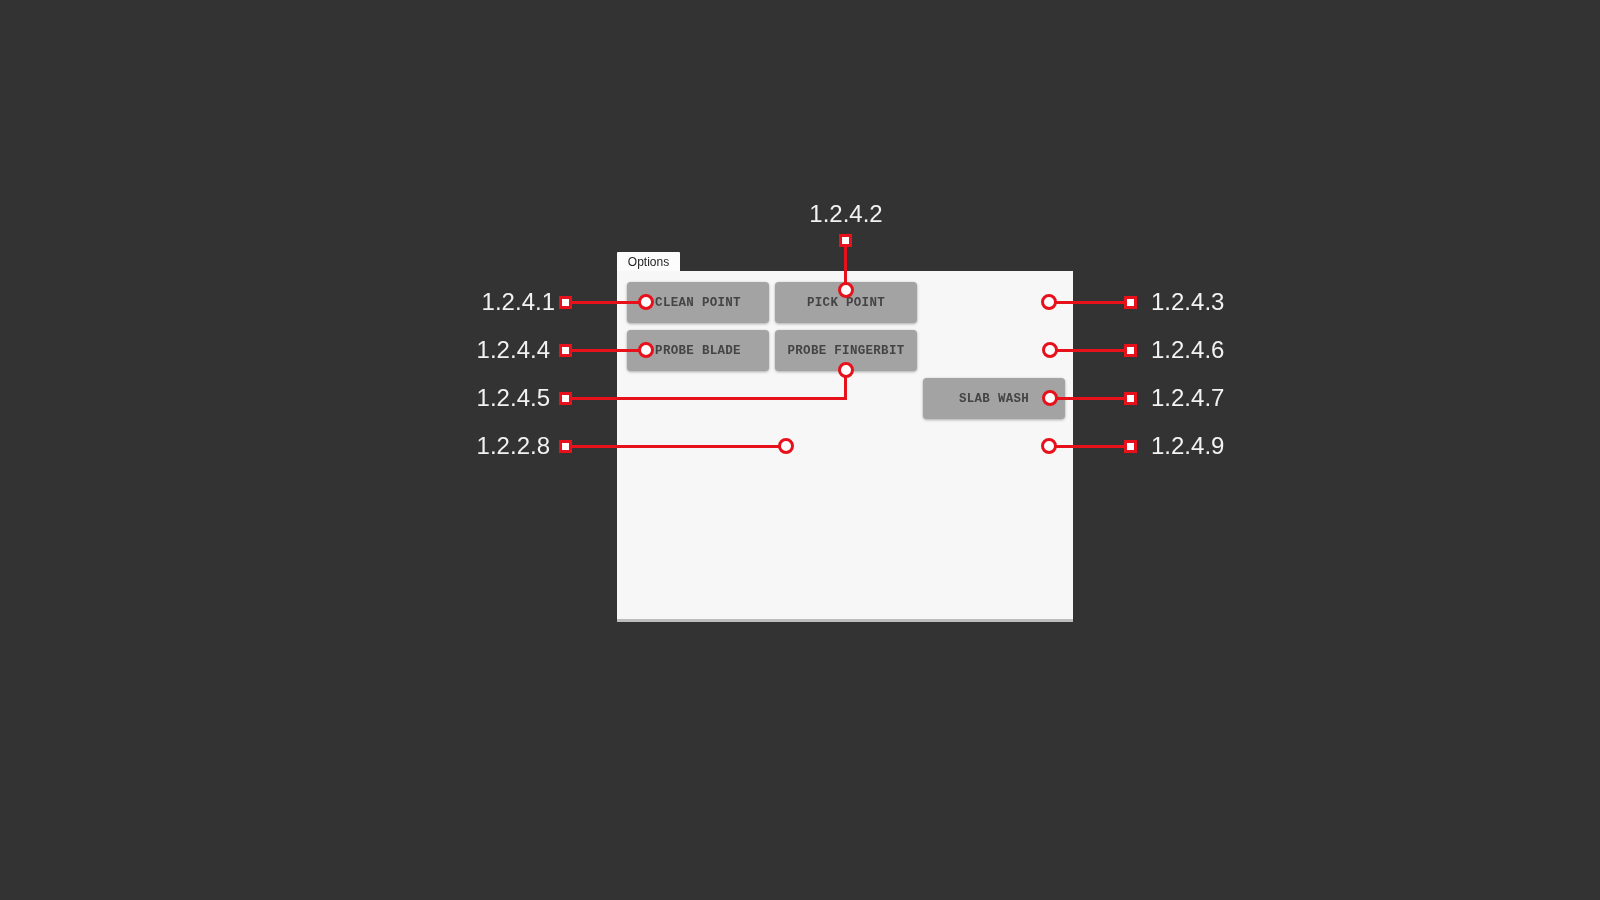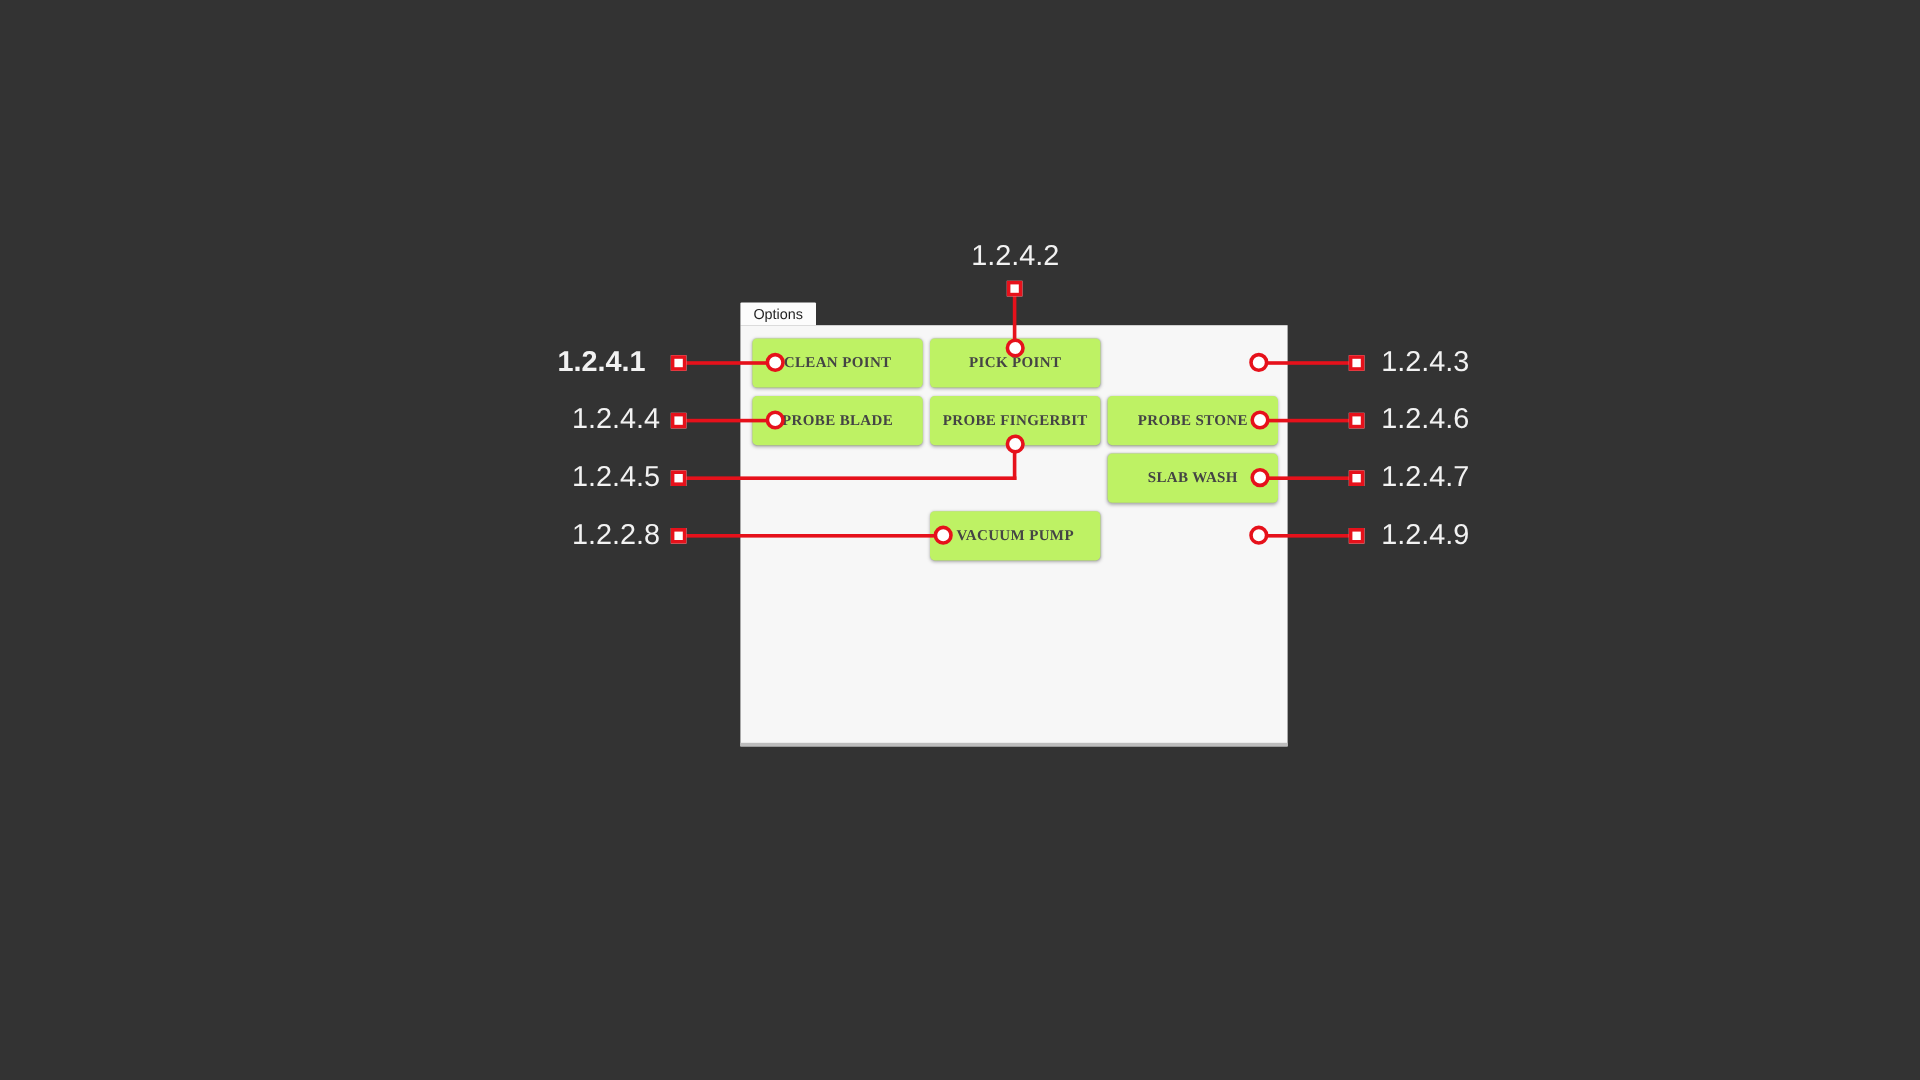--- a/index.html
+++ b/index.html
@@ -17,24 +17,24 @@
   }
   .tab{
     position:absolute;left:0;top:-19px;width:63px;height:19px;
     background:#fcfcfc;color:#1f1f1f;font-size:12px;
     display:flex;align-items:center;justify-content:center;
     border-top-left-radius:1px;border-top-right-radius:1px;
     cursor:default;
   }
   .btn{
     position:absolute;width:142px;height:41px;
-    background:#bef264;border:none;border-radius:4px;
+    background:#a3a3a3;border:none;border-radius:4px;
     box-shadow:0 1px 3px rgba(0,0,0,0.30), 0 0 1px rgba(0,0,0,0.12);
     color:#444444;font-size:12.5px;font-weight:700;letter-spacing:0.3px;
-    font-family:Liberation Serif, serif;
+    font-family:Liberation Mono, monospace;
     display:flex;align-items:center;justify-content:center;
     cursor:pointer;
   }
   .r1{top:11px}.r2{top:59px}.r3{top:107px}.r4{top:155px}
   .c1{left:10px}.c2{left:158px}.c3{left:306px}
 
   
   .hline{position:absolute;height:3px;background:#e6111b;z-index:2;}
   .vline{position:absolute;width:3px;background:#e6111b;z-index:2;}
   .sq{
@@ -58,23 +58,21 @@
 
 <div class="stage">
 
   <div class="panel">
     <div class="tab">Options</div>
 
     <button class="btn r1 c1">CLEAN POINT</button>
     <button class="btn r1 c2">PICK POINT</button>
     <button class="btn r2 c1">PROBE BLADE</button>
     <button class="btn r2 c2">PROBE FINGERBIT</button>
-    <button class="btn r2 c3">PROBE STONE</button>
     <button class="btn r3 c3">SLAB WASH</button>
-    <button class="btn r4 c2">VACUUM PUMP</button>
   </div>
 
   <div class="hline" style="left:568px;top:301px;width:74px;"></div>
   <div class="hline" style="left:568px;top:349px;width:74px;"></div>
   <div class="hline" style="left:568px;top:397px;width:279px;"></div>
   <div class="vline" style="left:844px;top:375px;height:25px;"></div>
   <div class="hline" style="left:568px;top:445px;width:214px;"></div>
   <div class="vline" style="left:844px;top:243px;height:42px;"></div>
   <div class="hline" style="left:1053px;top:301px;width:74px;"></div>
   <div class="hline" style="left:1054px;top:349px;width:73px;"></div>
@@ -95,21 +93,21 @@
   <div class="circ" style="left:838px;top:282px;"></div>
   <div class="circ" style="left:1041px;top:294px;"></div>
   <div class="circ" style="left:638px;top:342px;"></div>
   <div class="circ" style="left:838px;top:362px;"></div>
   <div class="circ" style="left:1042px;top:342px;"></div>
   <div class="circ" style="left:1042px;top:390px;"></div>
   <div class="circ" style="left:778px;top:438px;"></div>
   <div class="circ" style="left:1041px;top:438px;"></div>
 
   <div class="lbl top" style="left:776px;top:200px;">1.2.4.2</div>
-  <div class="lbl left" style="left:408px;top:288px;font-weight:bold;">1.2.4.1</div>
+  <div class="lbl left" style="left:425px;top:288px;">1.2.4.1</div>
   <div class="lbl right" style="left:1151px;top:288px;">1.2.4.3</div>
   <div class="lbl left" style="left:420px;top:336px;">1.2.4.4</div>
   <div class="lbl right" style="left:1151px;top:336px;">1.2.4.6</div>
   <div class="lbl left" style="left:420px;top:384px;">1.2.4.5</div>
   <div class="lbl right" style="left:1151px;top:384px;">1.2.4.7</div>
   <div class="lbl left" style="left:420px;top:432px;">1.2.2.8</div>
   <div class="lbl right" style="left:1151px;top:432px;">1.2.4.9</div>
 
 </div>
 

